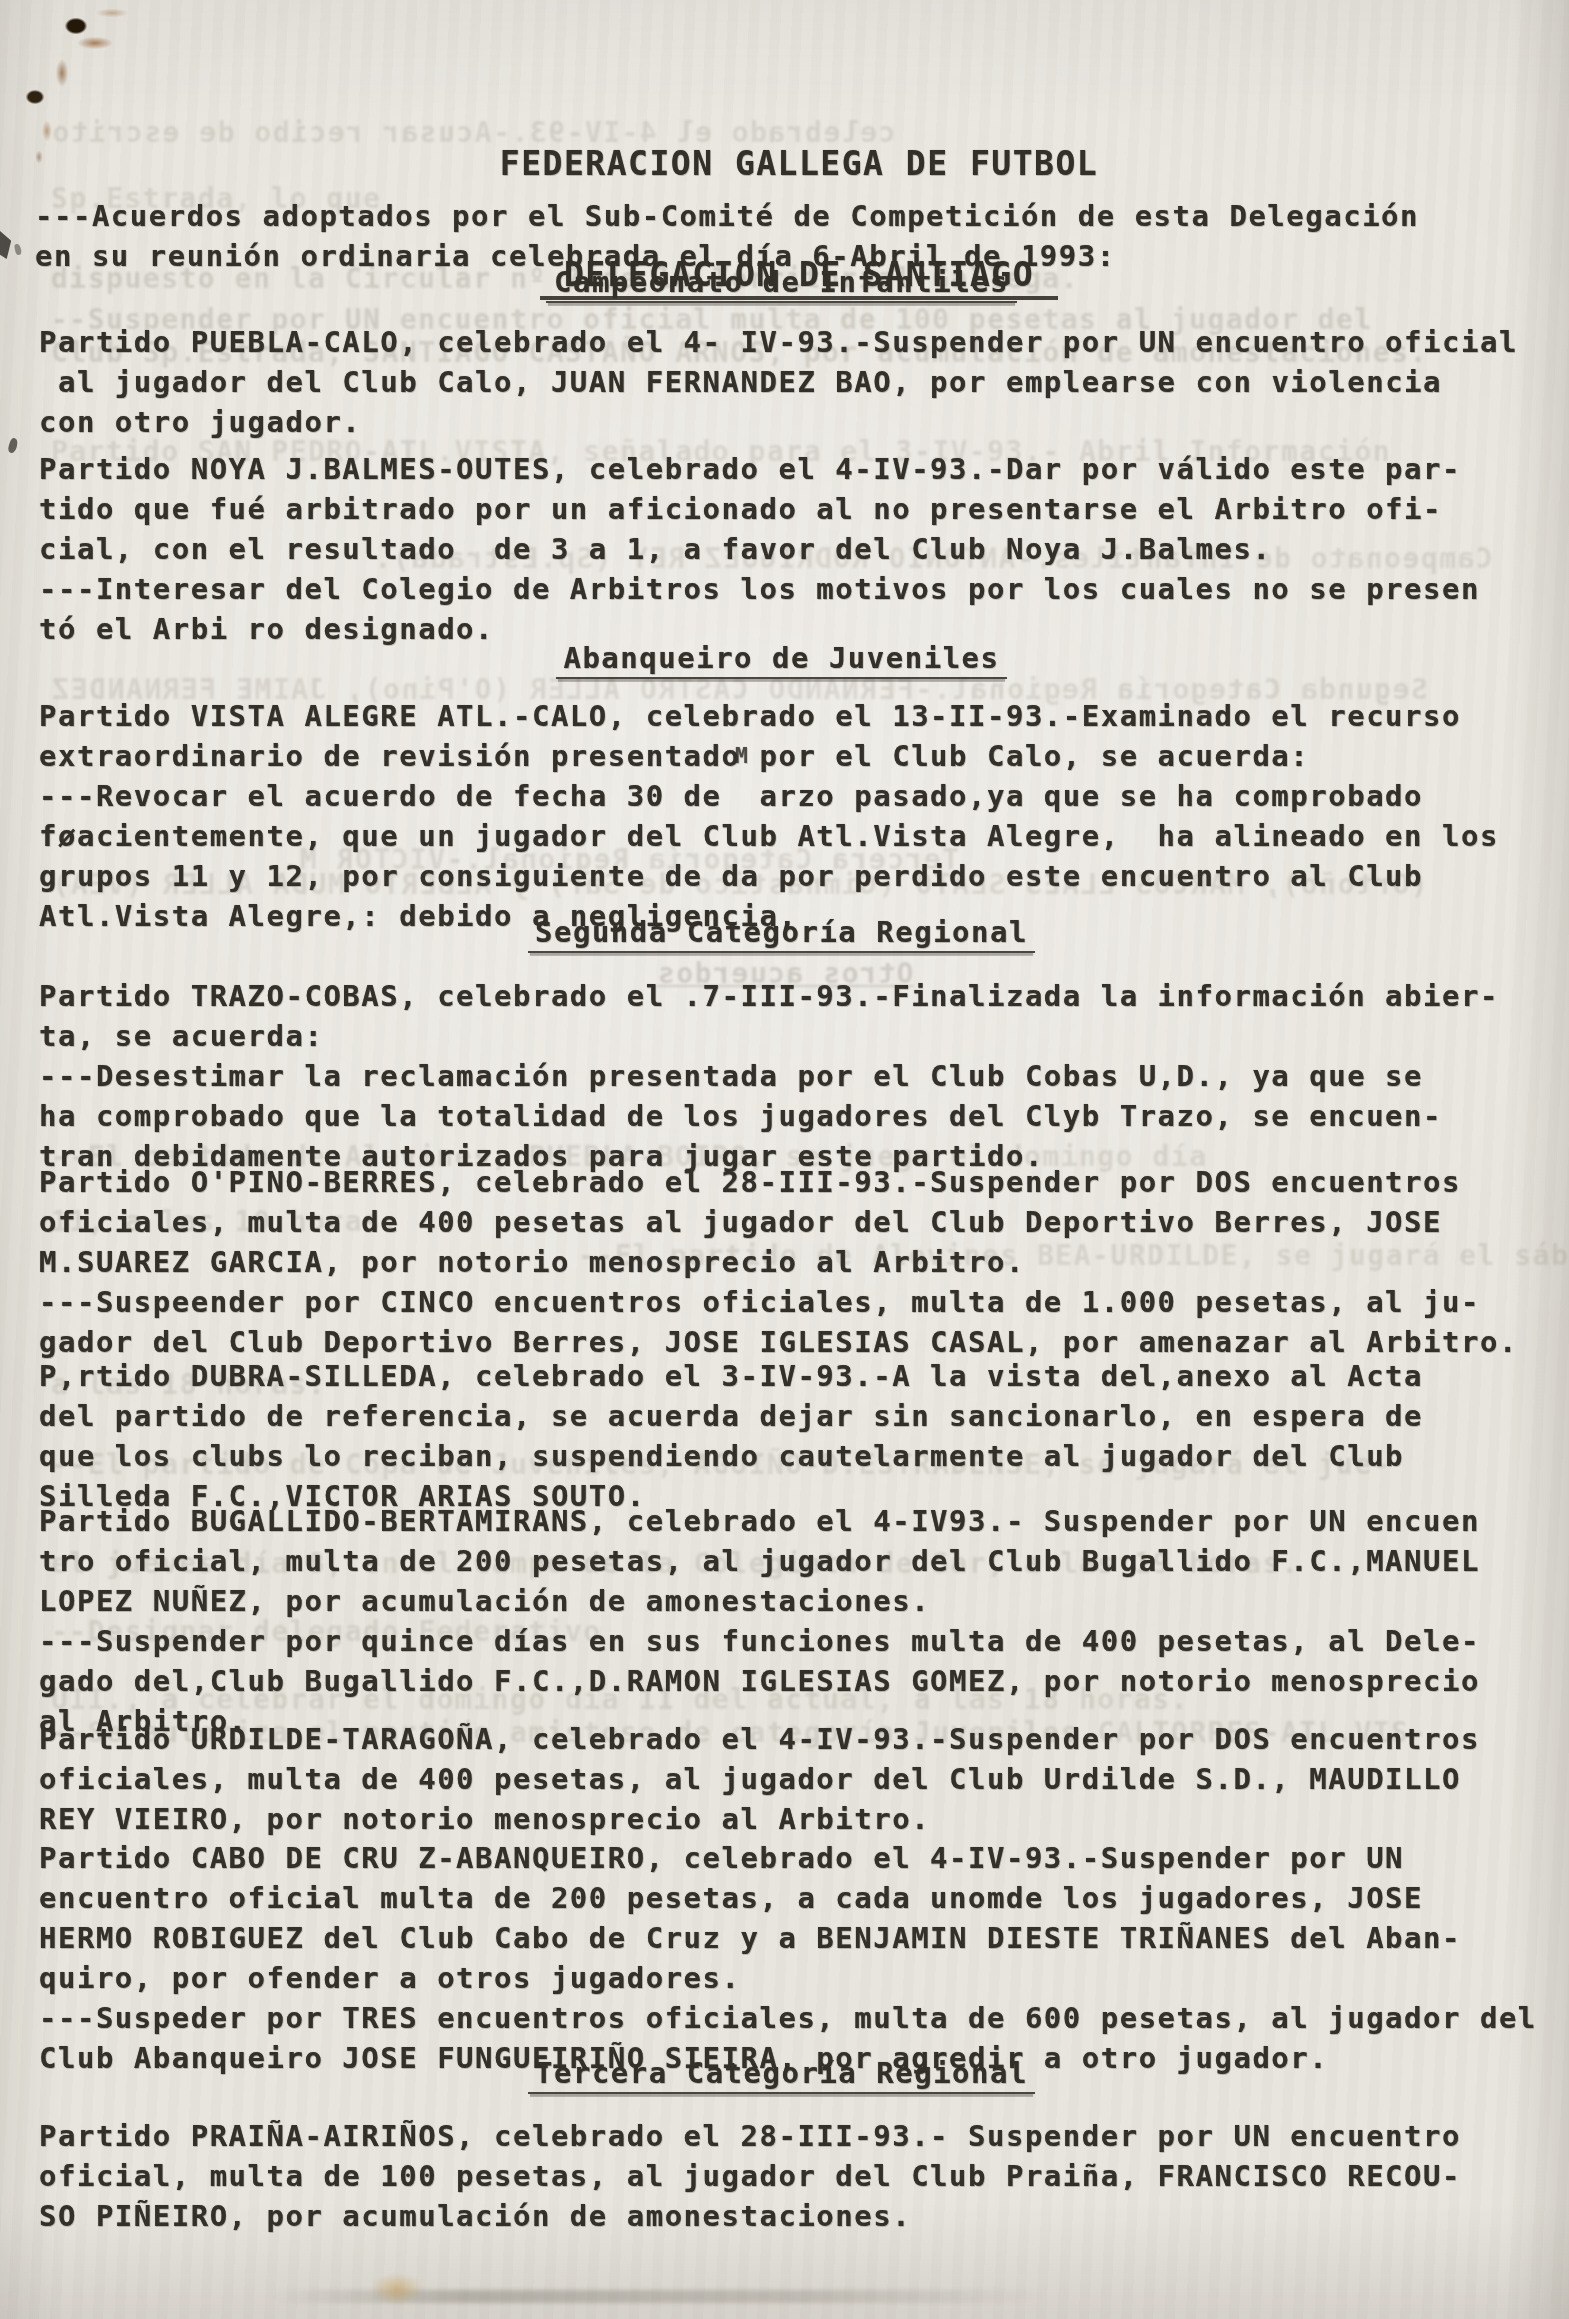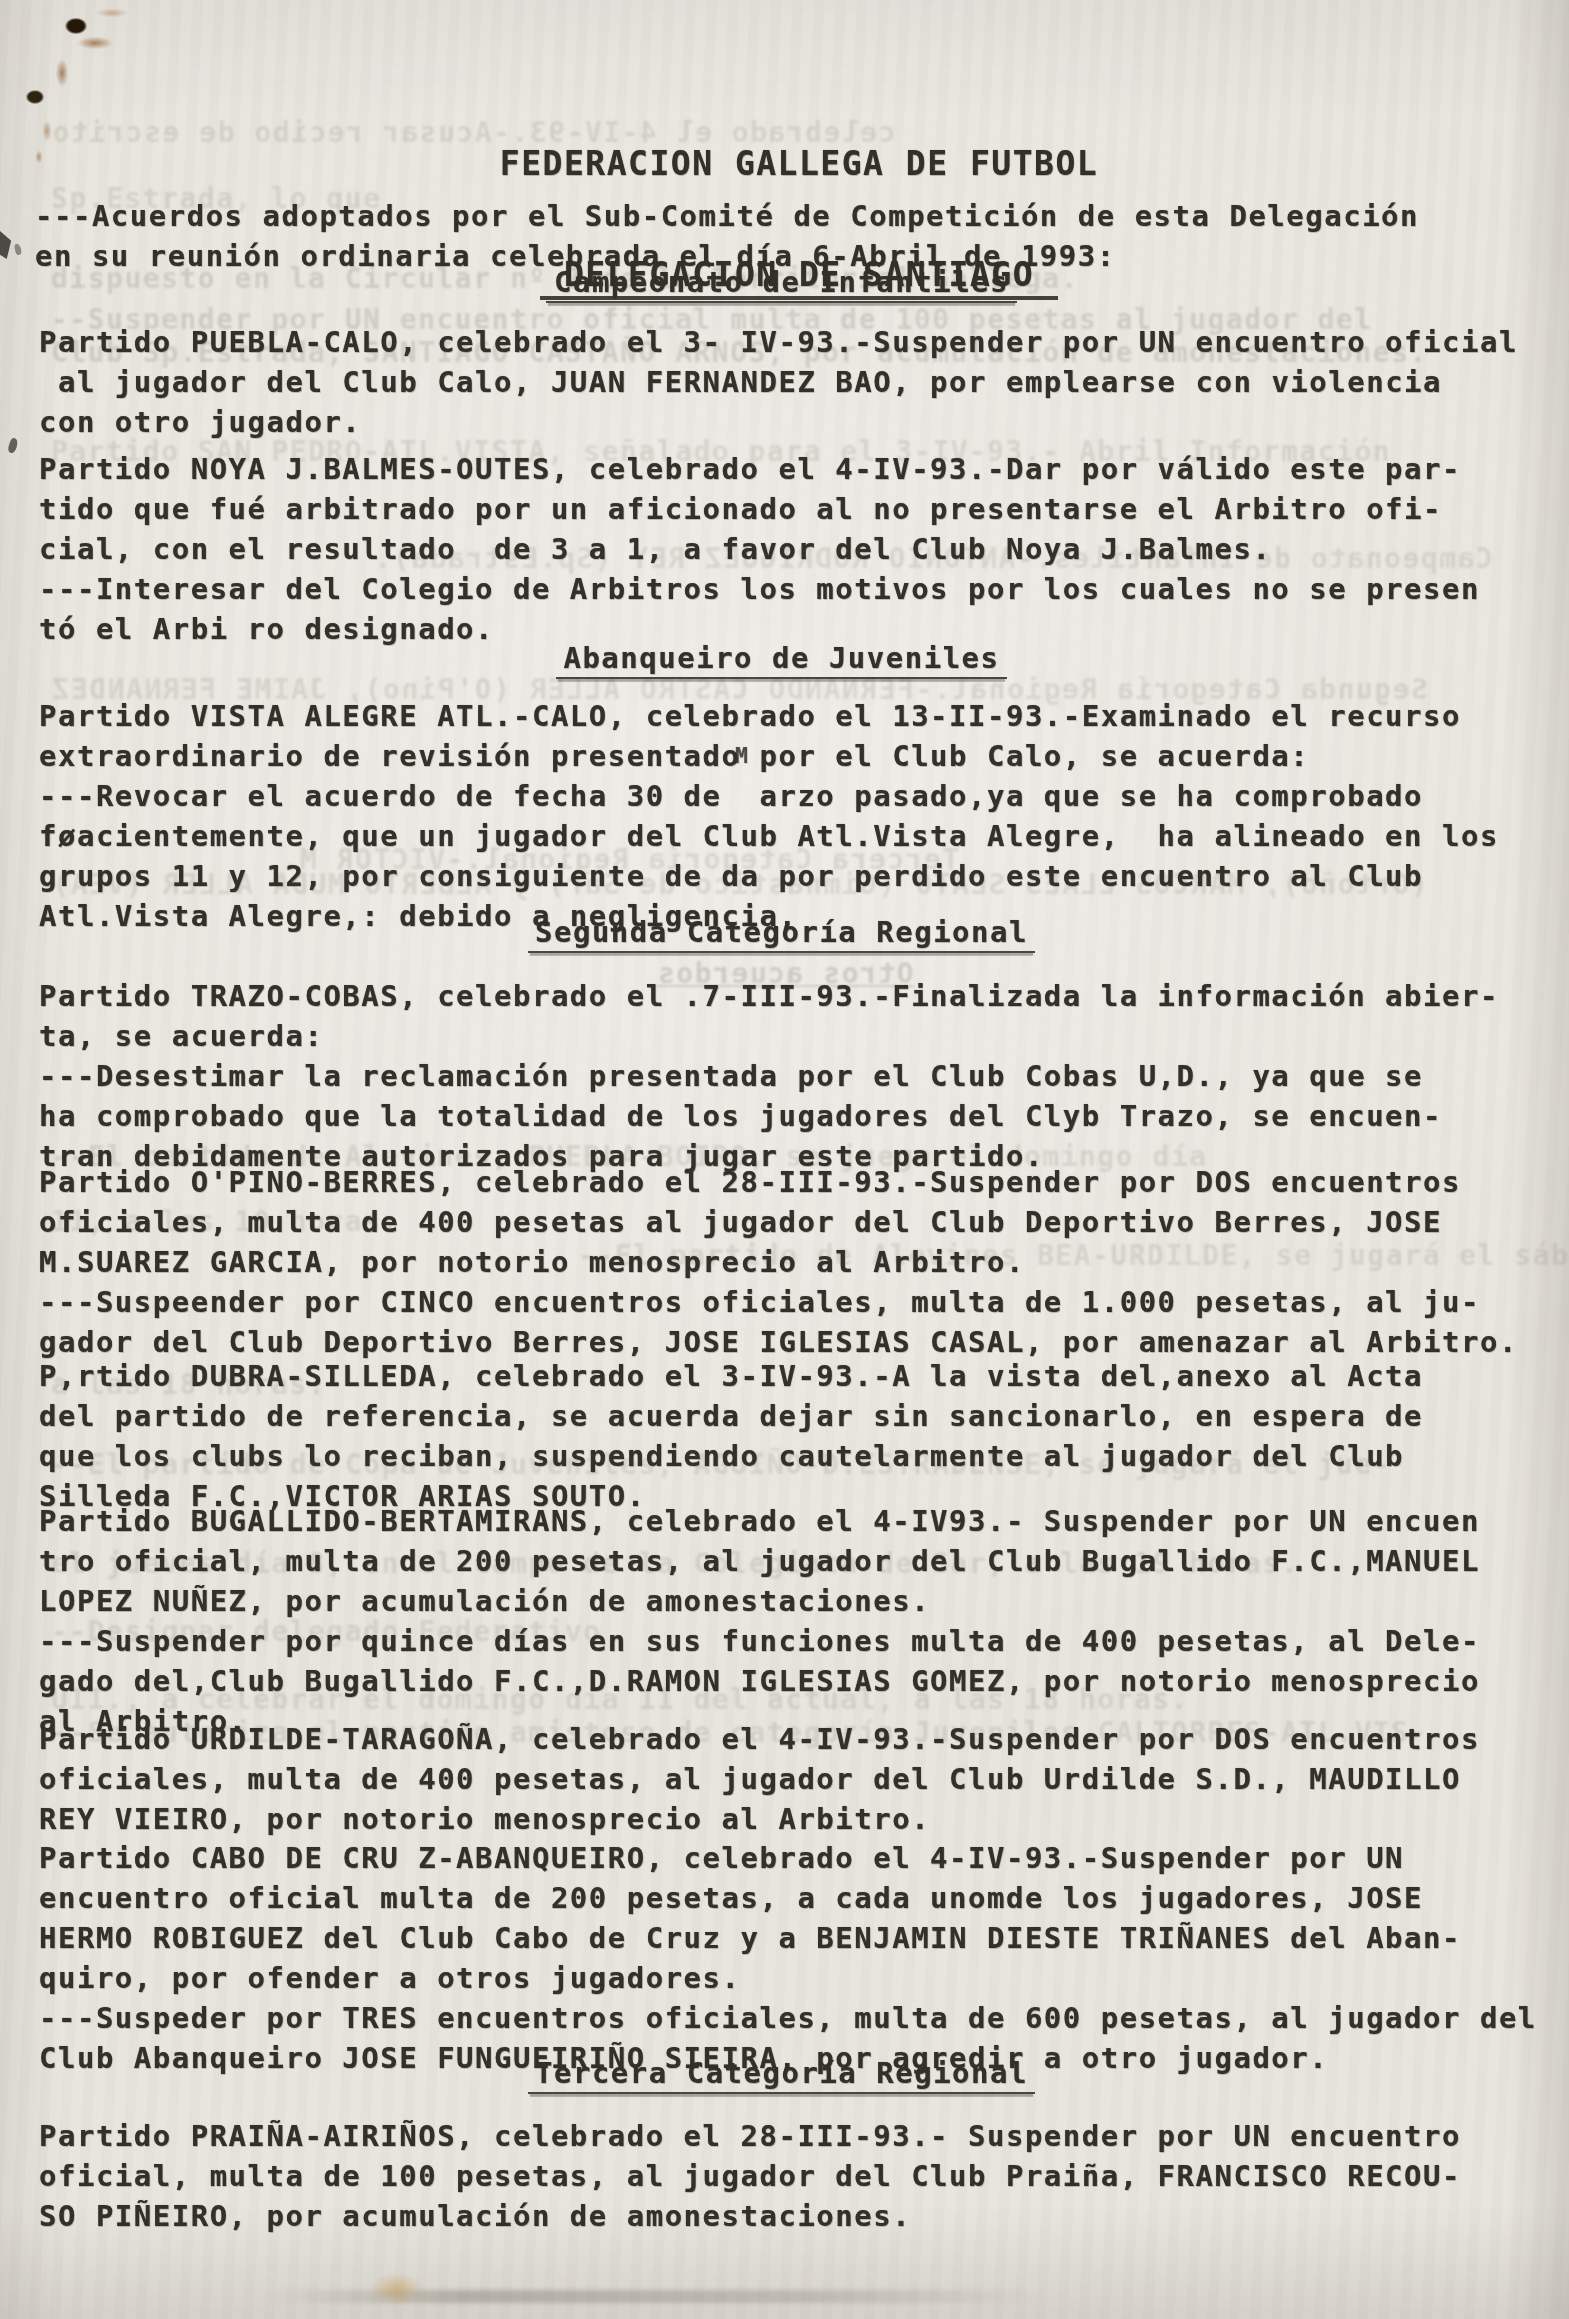--- a/index.html
+++ b/index.html
@@ -96,21 +96,21 @@
 
 <div class="ink title-block" style="top:71px">
   <div>FEDERACION GALLEGA DE FUTBOL</div>
   <div><span class="office-underline">DELEGACION DE SANTIAGO</span></div>
 </div>
 
 <div class="ink para" style="top:196px;left:35px">---Acuerdos adoptados por el Sub-Comité de Competición de esta Delegación
 en su reunión ordinaria celebrada el día 6-Abril de 1993:</div>
 
 <div class="ink heading" style="top:265px"><span class="hu">Campeonato de Infantiles</span></div>
-<div class="ink para" style="top:322px">Partido PUEBLA-CALO, celebrado el 3- IV-93.-Suspender por UN encuentro oficial
+<div class="ink para" style="top:322px">Partido PUEBLA-CALO, celebrado el 4- IV-93.-Suspender por UN encuentro oficial
  al jugador del Club Calo, JUAN FERNANDEZ BAO, por emplearse con violencia
 con otro jugador.</div>
 <div class="ink para" style="top:449px">Partido NOYA J.BALMES-OUTES, celebrado el 4-IV-93.-Dar por válido este par-
 tido que fué arbitrado por un aficionado al no presentarse el Arbitro ofi-
 cial, con el resultado  de 3 a 1, a favor del Club Noya J.Balmes.
 ---Interesar del Colegio de Arbitros los motivos por los cuales no se presen
 tó el Arbi ro designado.</div>
 
 <div class="ink heading" style="top:641px"><span class="hu">Abanqueiro de Juveniles</span></div>
 <div class="ink para" style="top:696px">Partido VISTA ALEGRE ATL.-CALO, celebrado el 13-II-93.-Examinado el recurso

